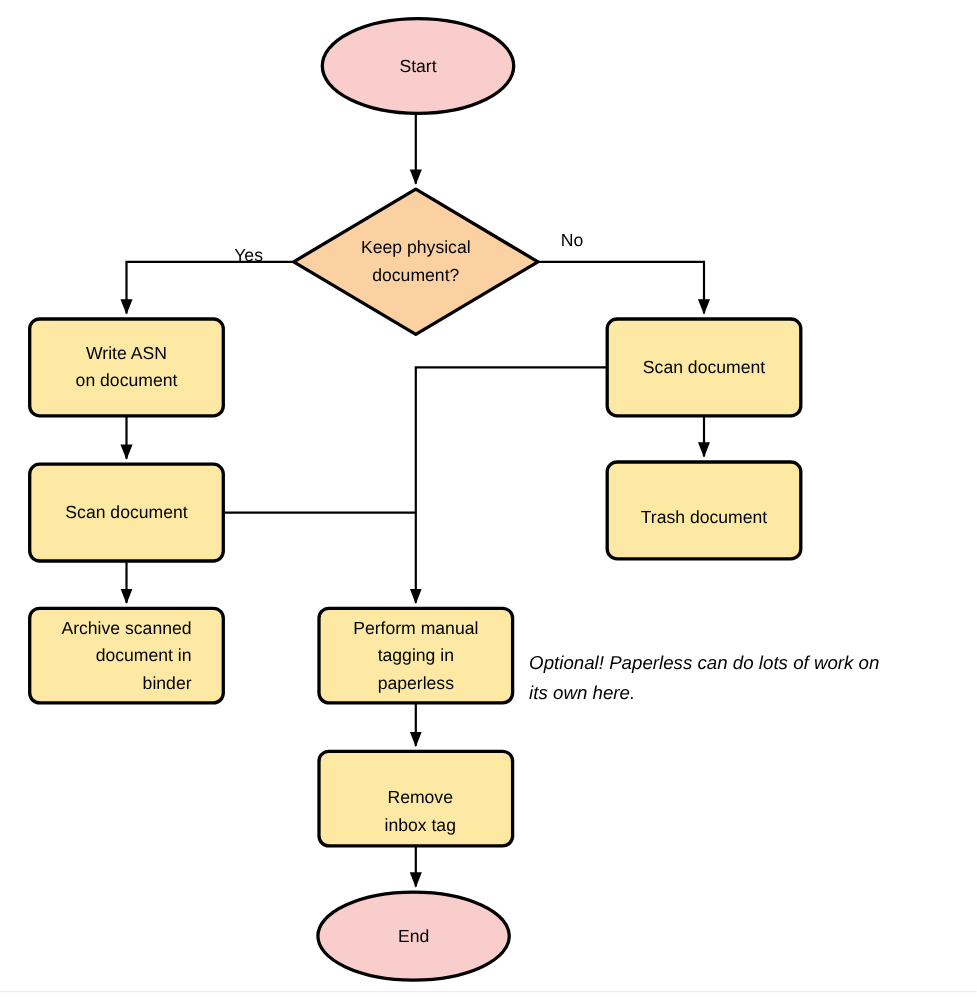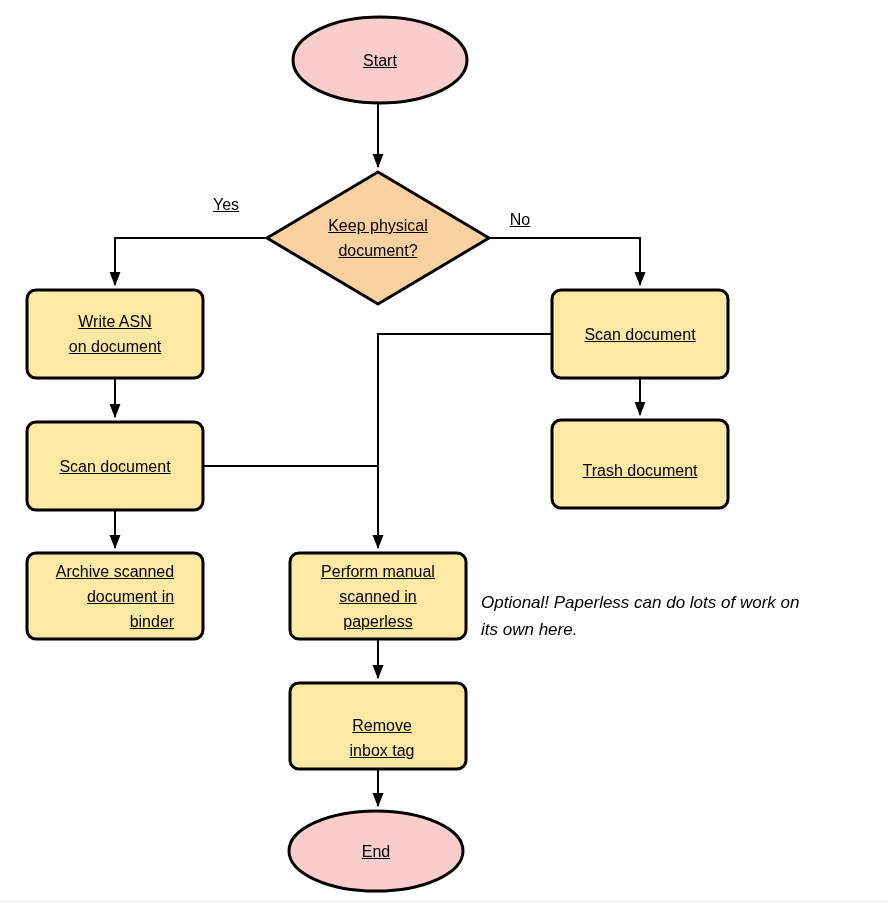--- a/index.html
+++ b/index.html
@@ -24,21 +24,20 @@
     position: absolute;
     display: flex;
     align-items: center;
     justify-content: center;
     text-align: center;
     font-size: 16px;
     line-height: 25px;
     color: #000000;
     white-space: pre-line;
     pointer-events: none;
-    text-decoration: underline;
   }
   .edge-label {
     font-size: 16px;
     line-height: 22px;
   }
   .note {
     position: absolute;
     left: 481px;
     top: 589px;
     width: 402px;
@@ -109,29 +108,29 @@
 
   <div class="label" style="left:27px; top:553px; width:176px; height:86px;text-align:right;">Archive scanned
 document in
 binder</div>
 
   <div class="label" style="left:552px; top:290px; width:176px; height:88px;">Scan document</div>
 
   <div class="label" style="left:552px; top:420px; width:176px; height:100px;">Trash document</div>
 
   <div class="label" style="left:290px; top:553px; width:176px; height:86px;">Perform manual
-scanned in
+tagging in
 paperless</div>
 
   <div class="label" style="left:294px; top:683px; width:176px; height:110px;">Remove
 inbox tag</div>
 
   <div class="label" style="left:289px; top:812px; width:174px; height:78px;">End</div>
 
-  <div class="label edge-label" style="left:196px; top:194px; width:60px; height:22px;">Yes</div>
+  <div class="label edge-label" style="left:196px; top:222px; width:60px; height:22px;">Yes</div>
 
   <div class="label edge-label" style="left:490px; top:209px; width:60px; height:22px;">No</div>
 
   <div class="note">Optional! Paperless can do lots of work on
 its own here.</div>
 
   <div class="bottom-rule"></div>
 </div>
 
 </body></html>

